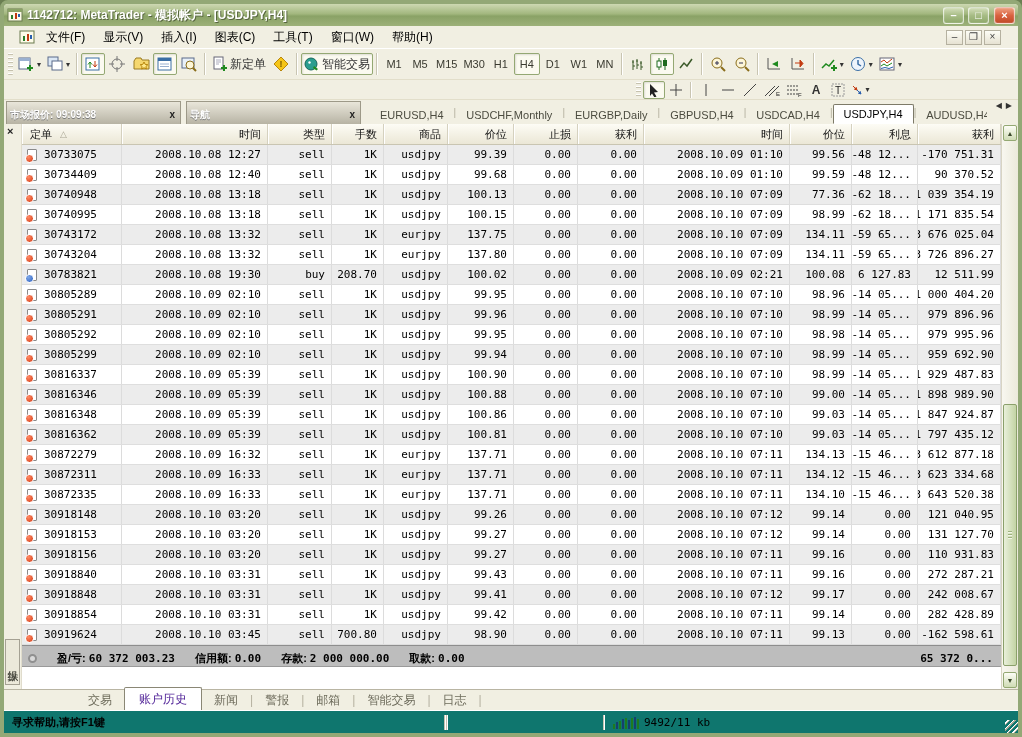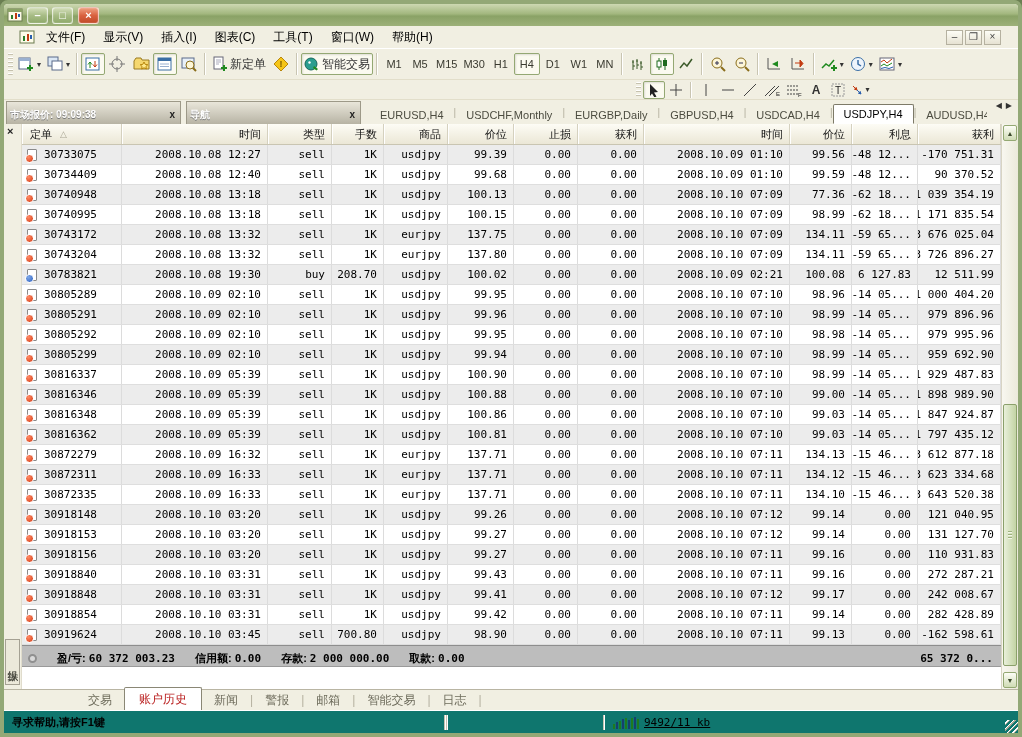--- a/index.html
+++ b/index.html
@@ -88,49 +88,50 @@
   .sbtn{position:absolute;left:1px;right:1px;height:16px;border:1px solid #94a873;border-radius:2px;
     background:linear-gradient(#fdfdf6,#cfdbb4);display:flex;align-items:center;justify-content:center;font-size:7px;color:#3c4a2c;}
   .sbtn.up{top:1px;} .sbtn.down{bottom:1px;}
   .sthumb{position:absolute;left:1px;right:1px;top:280px;height:262px;border:1px solid #8ba06b;border-radius:2px;
     background:linear-gradient(90deg,#e9f0da,#c3d3a4);}
   .sthumb::after{content:'';position:absolute;left:4px;right:4px;top:50%;margin-top:-4px;height:8px;
     background:repeating-linear-gradient(#9fb37f 0 1px,#f2f6e8 1px 2px,transparent 2px 3px);}
   
   .btabs{flex:0 0 21px;height:21px;background:#f1efe2;border-top:1px solid #b9b5a3;display:flex;align-items:center;padding-left:72px;font-size:12px;}
   .btab{padding:2px 12px;color:#6e6c5c;white-space:nowrap;}
-  .btab.active{background:#fff;border:1px solid #8a8775;border-bottom-color:#fff;color:#b91c1c;margin-top:-2px;padding:3px 14px;border-radius:2px 2px 0 0;}
+  .btab.active{background:#fff;border:1px solid #8a8775;border-bottom-color:#fff;color:#4c1d95;margin-top:-2px;padding:3px 14px;border-radius:2px 2px 0 0;}
   .btab-sep{color:#b5b1a0;}
   
   .statusbar{flex:0 0 23px;height:23px;background:#0f766e;border-top:1px solid #fff;display:flex;align-items:center;font-size:11px;position:relative;}
   .sb-sec{padding:0 8px;white-space:nowrap;overflow:hidden;display:flex;align-items:center;gap:5px;}
   .sb-help{width:440px;flex:0 0 440px;font-weight:bold;}
   .sb-profile{width:250px;flex:0 0 250px;font-family:"DejaVu Sans Mono",monospace;}
   .sb-empty{width:155px;flex:0 0 155px;}
-  .sb-traffic{flex:1;font-family:"DejaVu Sans Mono",monospace;text-decoration:underline;}
+  .sb-traffic{flex:1;font-family:"DejaVu Sans Mono",monospace;}
   .groove{width:2px;height:15px;border-left:1px solid #c6c2b0;border-right:1px solid #fff;flex:0 0 2px;}
   .resize-grip{position:absolute;right:0;bottom:0;width:13px;height:13px;
     background:repeating-linear-gradient(135deg,transparent 0 2px,#fff 2px 3px,#a8a492 3px 4px);}
   svg{display:block;}
 </style>
 </head>
 <body>
 
 <div class="window">
 
   <div class="titlebar">
     <span class="app-icon">
       <svg width="16" height="16">
           <rect x="1" y="2" width="14" height="12" fill="#fdfbe8" stroke="#6a7a4e"></rect>
           <rect x="1" y="2" width="14" height="3" fill="#8aa266"></rect>
           <rect x="4" y="8" width="2" height="4" fill="#2a7d2a"></rect>
           <rect x="8" y="6" width="2" height="6" fill="#c23a10"></rect>
           <rect x="11" y="7" width="2" height="3" fill="#2a5fae"></rect>
         </svg>
     </span>
+    <span class="title-text">1142712: MetaTrader - 模拟帐户 - [USDJPY,H4]</span>
     <span class="winbtn">–</span>
     <span class="winbtn">□</span>
     <span class="winbtn close">×</span>
   </div>
 
   <div class="menubar">
     <span class="app-icon" style="margin-right:2px">
       <svg width="16" height="16">
           <rect x="1" y="2" width="14" height="12" fill="#fdfbe8" stroke="#6a7a4e"></rect>
           <rect x="4" y="7" width="2" height="5" fill="#2a7d2a"></rect>

